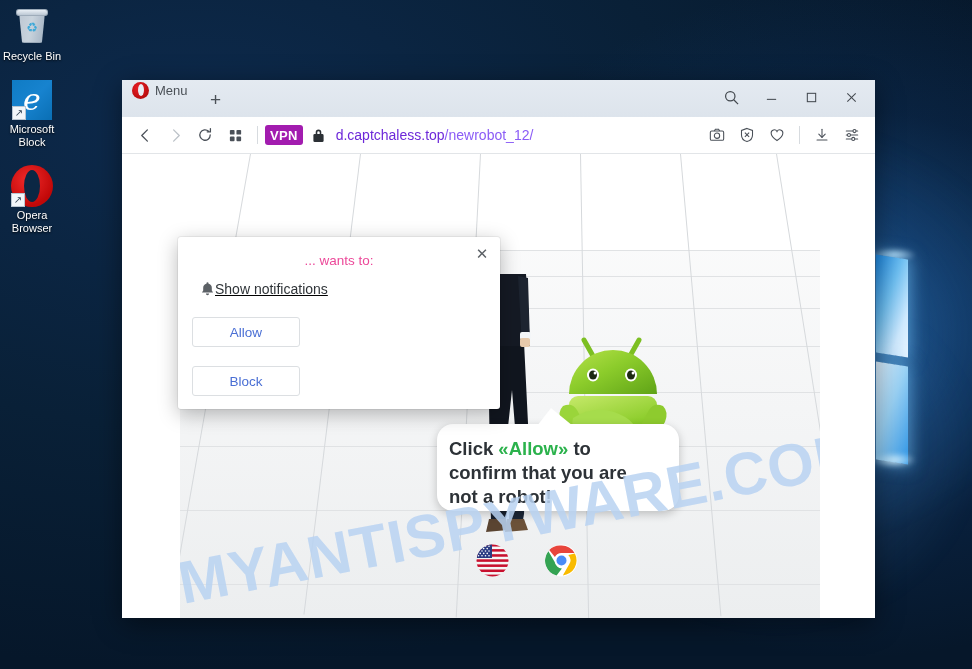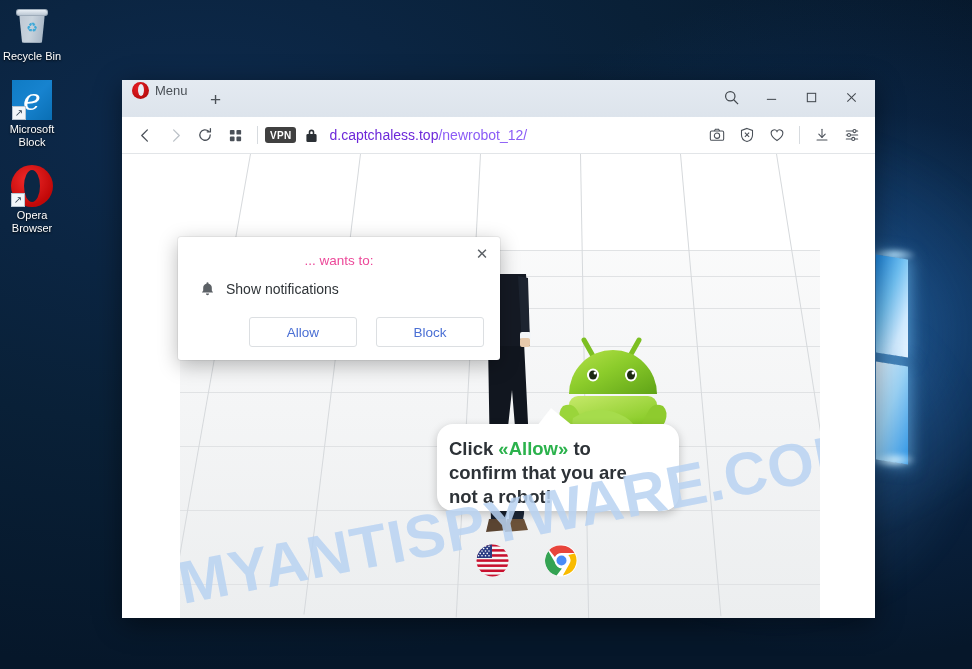--- a/index.html
+++ b/index.html
@@ -241,23 +241,23 @@
   .navbtn {
     width: 30px; height: 30px; flex: none;
     display: flex; align-items: center; justify-content: center;
     color: #4a5058;
     cursor: default;
   }
   .navbtn.dim { color: #bcc2c8; }
   .vsep { width: 1px; height: 18px; background: #d7dbdf; margin: 0 7px; flex: none; }
   #vpn-badge {
     flex: none;
-    background: #404040;
+    background: #a21caf;
     color: #ffffff;
-    font-size: 10px; font-weight: bold; letter-spacing: 0.3px;
+    font-size: 13px; font-weight: bold; letter-spacing: 0.3px;
     padding: 2.5px 5px;
     border-radius: 3px;
     margin-right: 9px;
   }
   #lock-icon { flex: none; margin-right: 11px; display: flex; align-items: center; }
   #url {
     flex: 1;
     font-size: 14px;
     white-space: nowrap; overflow: hidden;
     cursor: text;
@@ -386,29 +386,31 @@
     color: #5c6166; font-size: 15px; line-height: 15px;
     cursor: default;
   }
   #notif-title {
     text-align: center;
     font-size: 13.5px;
     color: #ec4899;
     margin: 2px 0 13px;
   }
   #notif-perm {
-    display: flex; align-items: center; gap: 11px;
+    display: flex; align-items: center; 
     padding-left: 8px;
     margin-bottom: 20px;
+    text-decoration: underline;
   }
   #bell-icon { flex: none; display: flex; align-items: center; }
   #notif-perm-label { font-size: 14px; color: #2f3438; }
   #notif-actions {
     display: flex; justify-content: flex-end; gap: 19px;
     padding-right: 2px;
+    flex-direction: column;
   }
   .notif-btn {
     width: 108px; height: 30px;
     background: #ffffff;
     border: 1px solid #dcdfe2;
     border-radius: 3px;
     color: #4a6fd4;
     font-size: 13.5px;
     font-family: "Liberation Sans", sans-serif;
     display: flex; align-items: center; justify-content: center;

